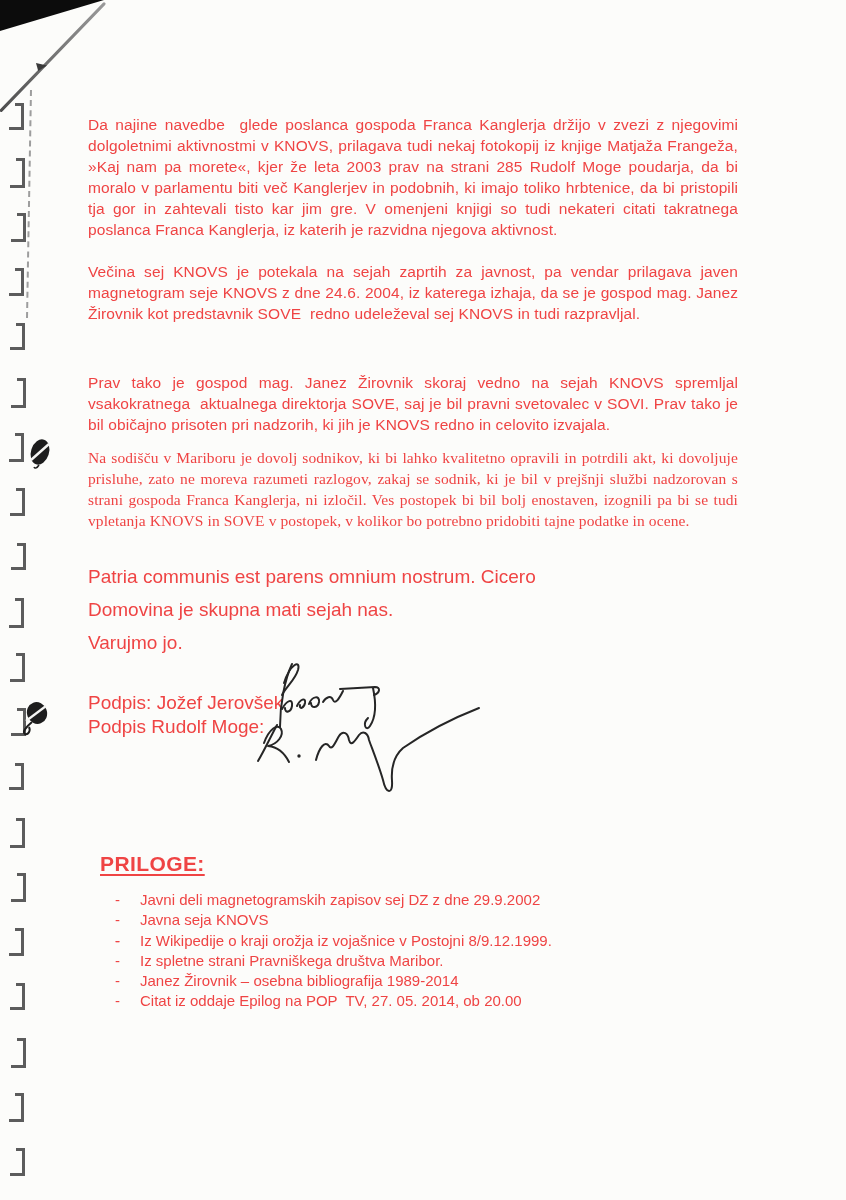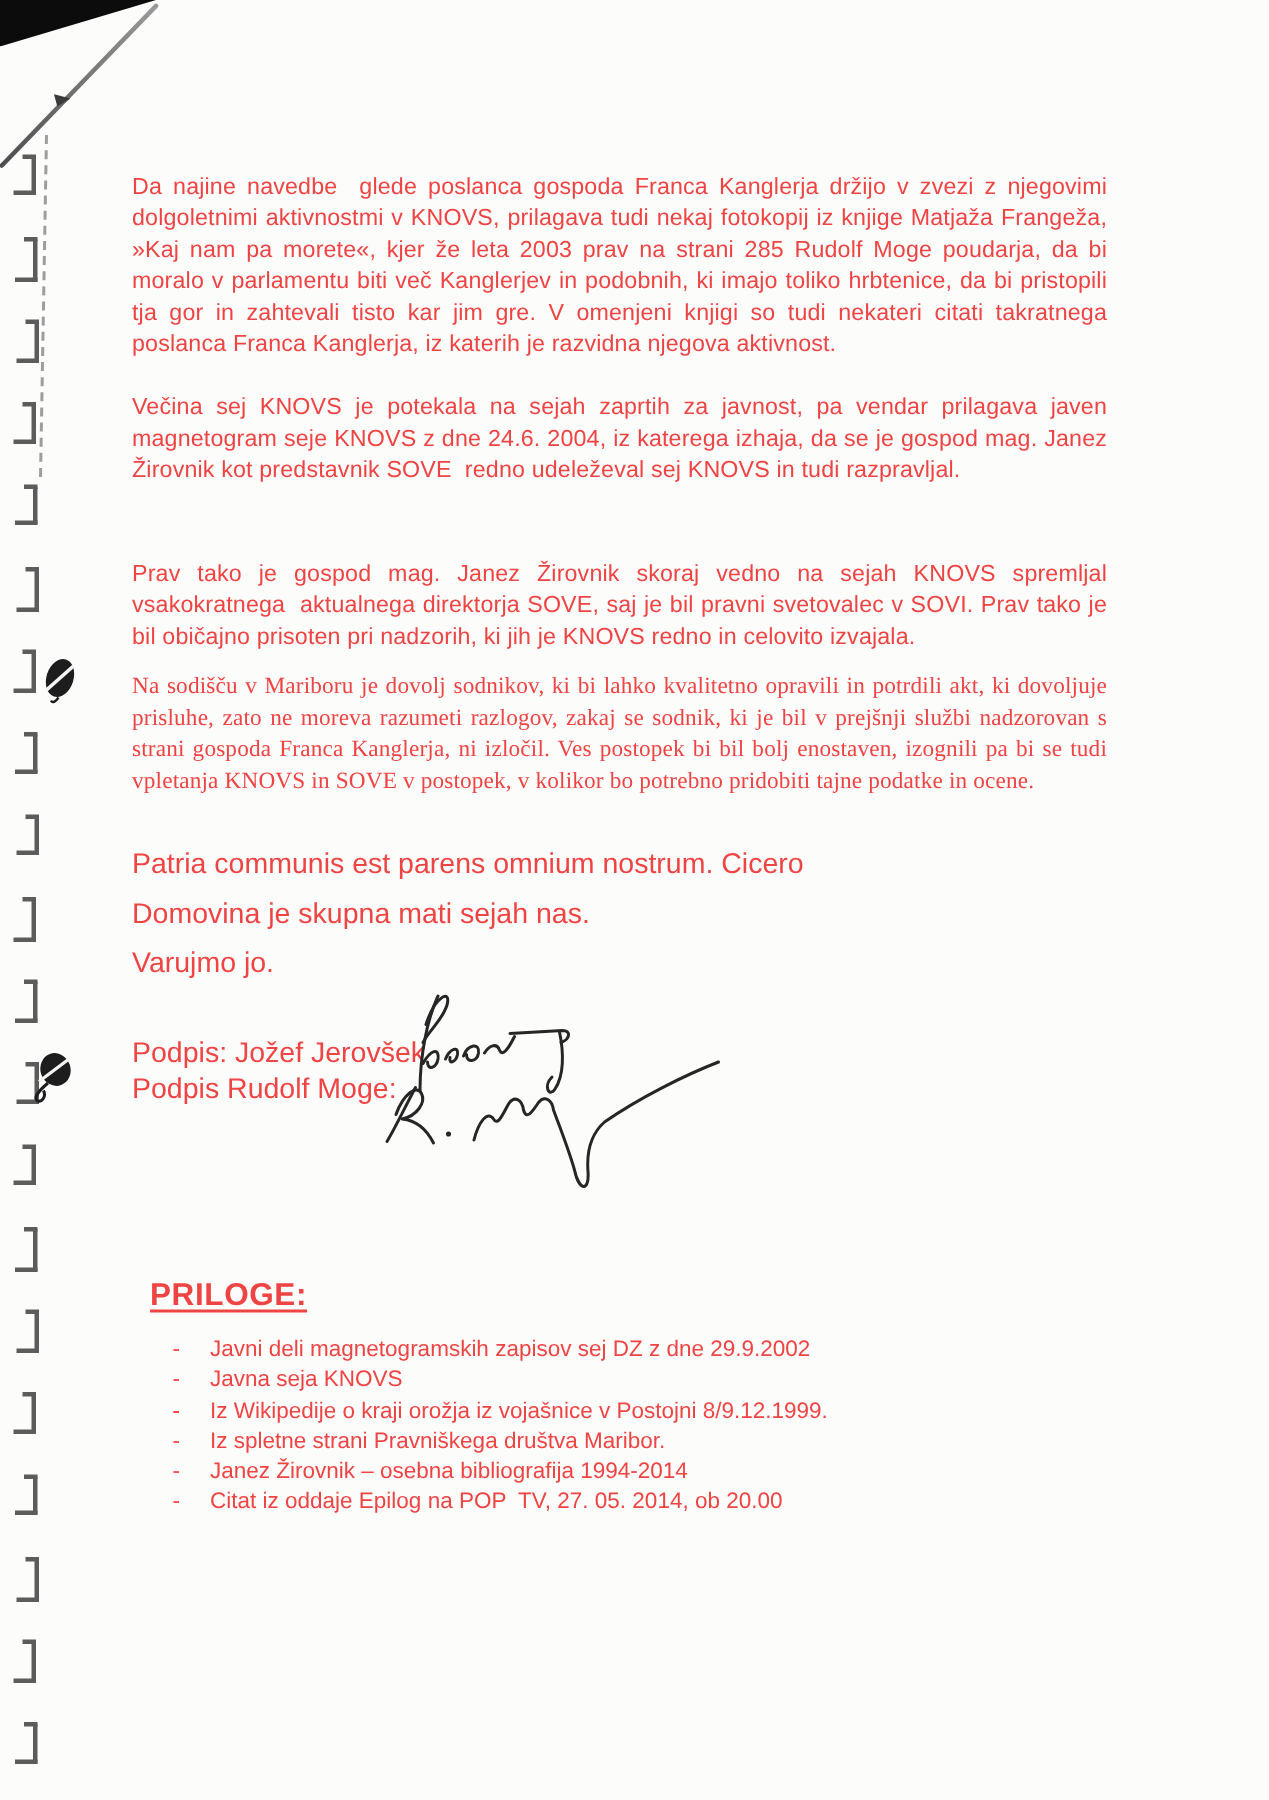--- a/index.html
+++ b/index.html
@@ -213,21 +213,21 @@
     <p class="line sig1">Podpis: Jožef Jerovšek</p>
     <p class="line sig2">Podpis Rudolf Moge:</p>
 
     <h2 class="priloge-heading">PRILOGE:</h2>
     <ul class="att-list" id="attachment-list">
         <li class="att-item"><span class="att-dash">-</span><span>Javni deli magnetogramskih zapisov sej DZ z dne 29.9.2002</span></li>
         <li class="att-item"><span class="att-dash">-</span><span>Javna seja KNOVS</span></li>
         <li class="att-item"><span class="att-dash">-</span></li>
         <li class="att-item"><span class="att-dash">-</span><span>Iz Wikipedije o kraji orožja iz vojašnice v Postojni 8/9.12.1999.</span></li>
         <li class="att-item"><span class="att-dash">-</span><span>Iz spletne strani Pravniškega društva Maribor.</span></li>
-        <li class="att-item"><span class="att-dash">-</span><span>Janez Žirovnik – osebna bibliografija 1994-2014</span></li>
+        <li class="att-item"><span class="att-dash">-</span><span>Janez Žirovnik – osebna bibliografija 1989-2014</span></li>
         <li class="att-item"><span class="att-dash">-</span><span>Citat iz oddaje Epilog na POP  TV, 27. 05. 2014, ob 20.00</span></li>
       </ul>
   </main>
 
   <svg class="signature-svg" width="410" height="175" viewBox="0 0 410 175">
     <g fill="none" stroke="#262626" stroke-width="2" stroke-linecap="round" stroke-linejoin="round">
 
       <path d="M52,19 C45,34 40,58 40,82"></path>
       <path d="M44,38 C50,19 61,14 58,25 C55,35 46,42 42,50"></path>
       <path d="M42,64 C47,55 53,53 52,61 C51,67 45,69 45,63"></path>

